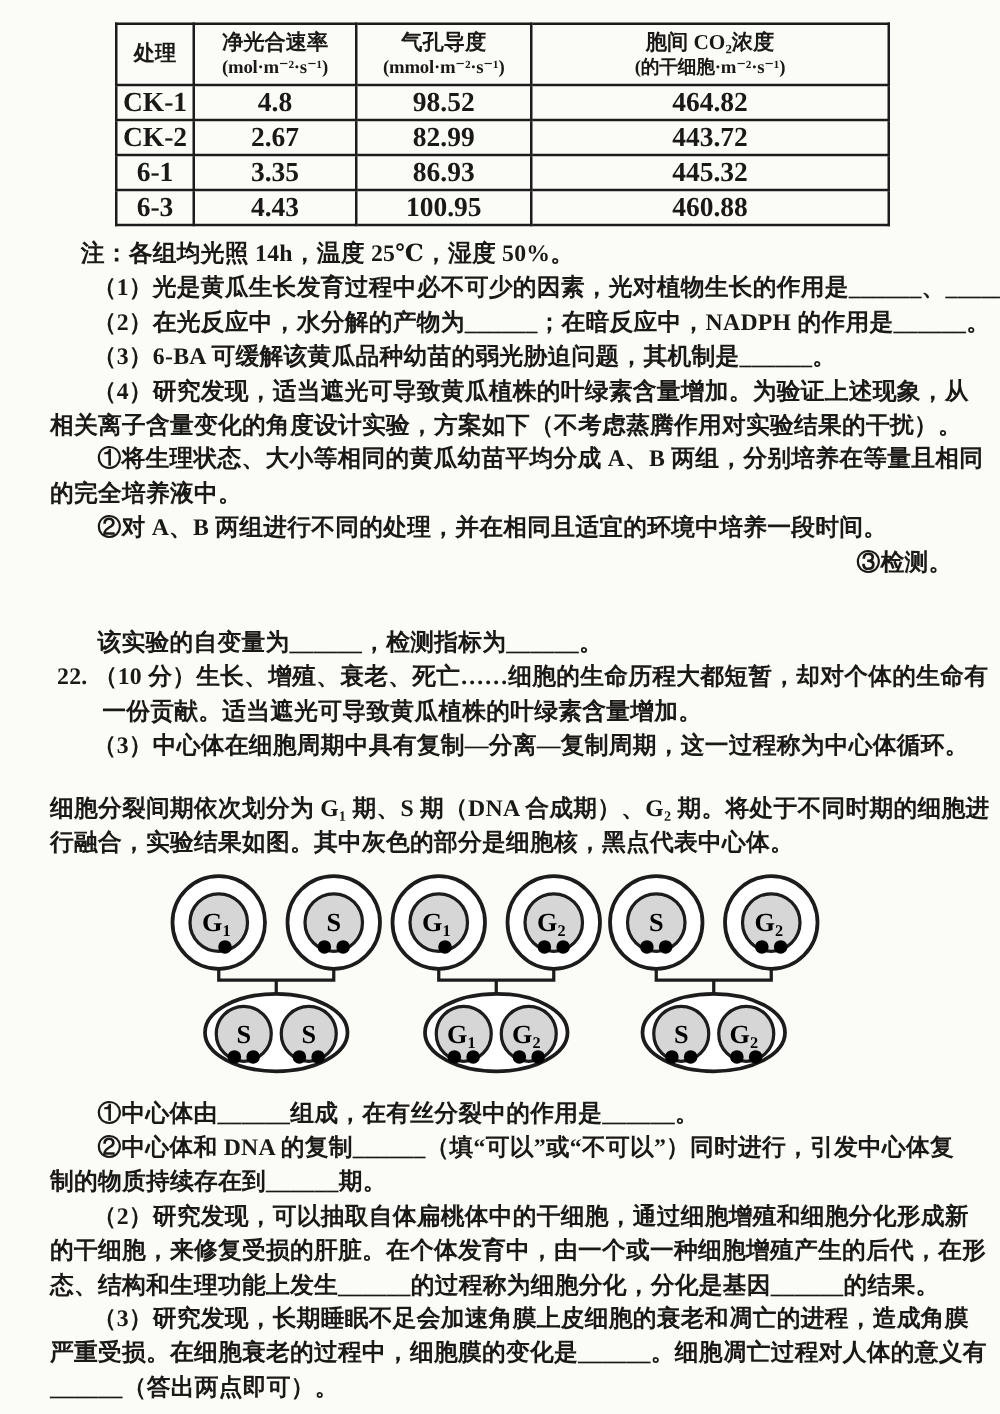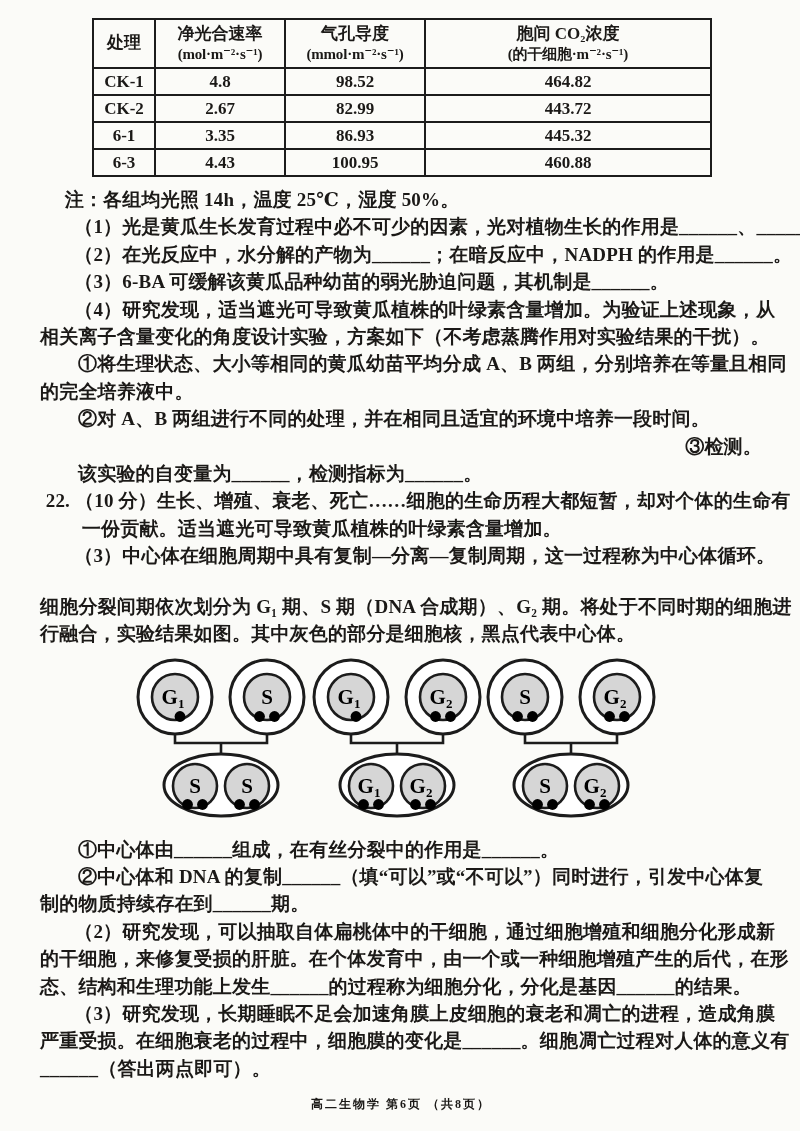--- a/index.html
+++ b/index.html
@@ -12,21 +12,21 @@
   .content{padding:18px 38px 0 40px;}
   table.results{
     border-collapse:collapse;table-layout:fixed;
     margin-left:52px;width:618px;
   }
   table.results th,table.results td{
     border:2.2px solid #1c1c1c;text-align:center;vertical-align:middle;padding:0;
   }
   table.results thead th{height:47px;font-size:17px;line-height:1.2;}
   table.results thead .unit{font-size:15px;letter-spacing:-0.2px;}
-  table.results tbody td{height:25px;font-size:17px;}
+  table.results tbody td{height:25px;font-size:22px;}
   .tblock{margin-top:9px;}
   .tline{
     font-size:19px;line-height:27.4px;white-space:nowrap;
     letter-spacing:0.2px;
   }
   .diagram-wrap{margin:4px 0 8px 0;}
   .footer{
     text-align:center;font-size:12px;margin-top:14px;letter-spacing:2px;
   }
 </style>
@@ -93,21 +93,21 @@
       <div class="tline" style="padding-left: 1.3em;">注：各组均光照 14h，温度 25℃，湿度 50%。</div>
       <div class="tline" style="padding-left: 1.8em;">（1）光是黄瓜生长发育过程中必不可少的因素，光对植物生长的作用是______、______。</div>
       <div class="tline" style="padding-left: 1.8em;">（2）在光反应中，水分解的产物为______；在暗反应中，NADPH 的作用是______。</div>
       <div class="tline" style="padding-left: 1.8em;">（3）6-BA 可缓解该黄瓜品种幼苗的弱光胁迫问题，其机制是______。</div>
       <div class="tline" style="padding-left: 1.8em;">（4）研究发现，适当遮光可导致黄瓜植株的叶绿素含量增加。为验证上述现象，从</div>
       <div class="tline" style="padding-left: 0em;">相关离子含量变化的角度设计实验，方案如下（不考虑蒸腾作用对实验结果的干扰）。</div>
       <div class="tline" style="padding-left: 2em;">①将生理状态、大小等相同的黄瓜幼苗平均分成 A、B 两组，分别培养在等量且相同</div>
       <div class="tline" style="padding-left: 0em;">的完全培养液中。</div>
       <div class="tline" style="padding-left: 2em;">②对 A、B 两组进行不同的处理，并在相同且适宜的环境中培养一段时间。</div>
       <div class="tline" style="padding-left: 2em; text-align: right;">③检测。</div>
-      <div class="tline" style="padding-left: 2em;">该实验的自变量为______，检测指标为______。</div>
+      <div class="tline" style="padding-left: 2em; margin-top: 37px;">该实验的自变量为______，检测指标为______。</div>
       <div class="tline" style="padding-left: 0.3em;">22. （10 分）生长、增殖、衰老、死亡……细胞的生命历程大都短暂，却对个体的生命有</div>
       <div class="tline" style="padding-left: 2.2em;">一份贡献。适当遮光可导致黄瓜植株的叶绿素含量增加。</div>
       <div class="tline" style="padding-left: 1.8em;">（3）中心体在细胞周期中具有复制—分离—复制周期，这一过程称为中心体循环。</div>
       <div class="tline" style="padding-left: 0em; margin-top: 23px;">细胞分裂间期依次划分为 G₁ 期、S 期（DNA 合成期）、G₂ 期。将处于不同时期的细胞进</div>
       <div class="tline" style="padding-left: 0em;">行融合，实验结果如图。其中灰色的部分是细胞核，黑点代表中心体。</div>
     </div>
 
   <div class="diagram-wrap">
     <svg id="fusion-svg" width="720" height="172" viewBox="0 0 720 172">
         <g>

